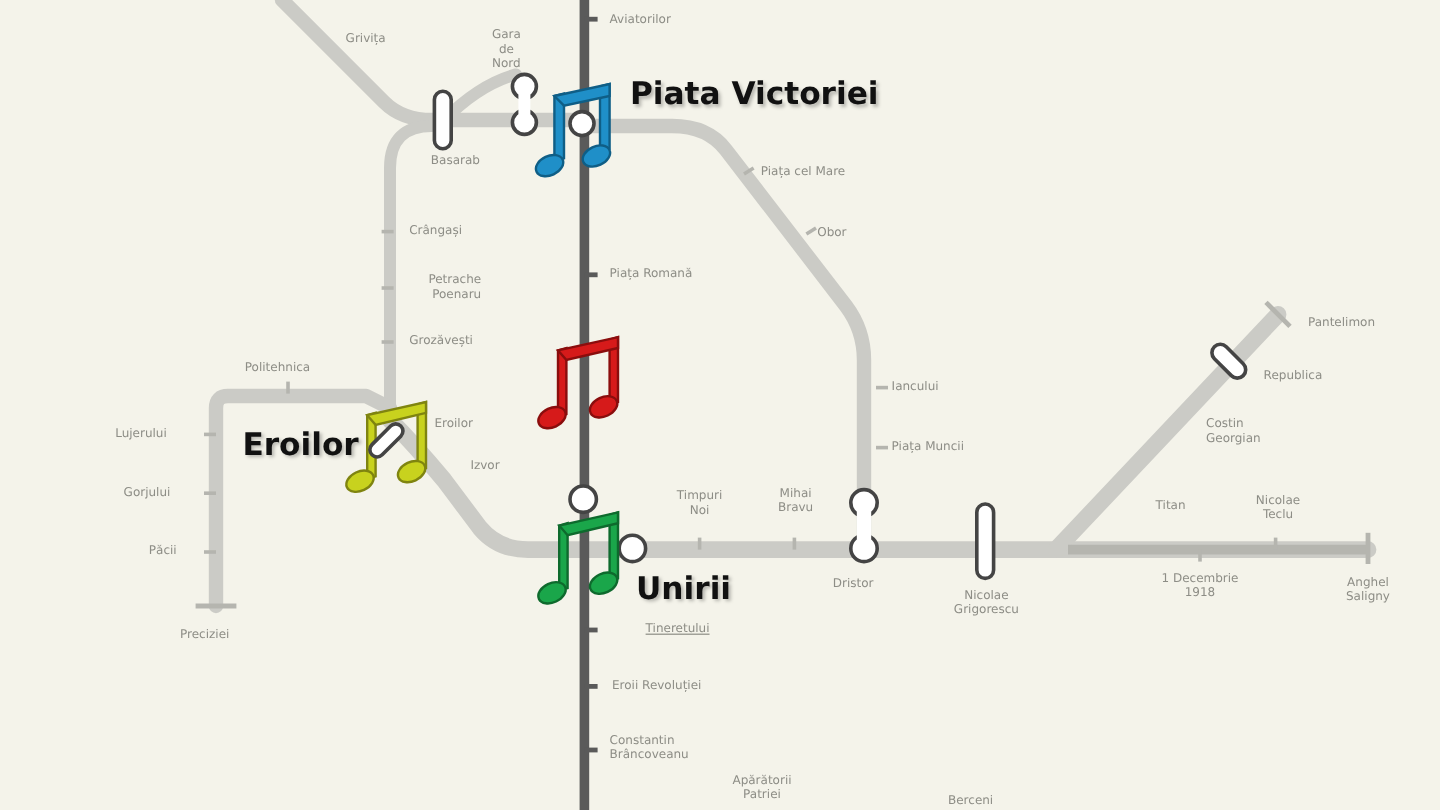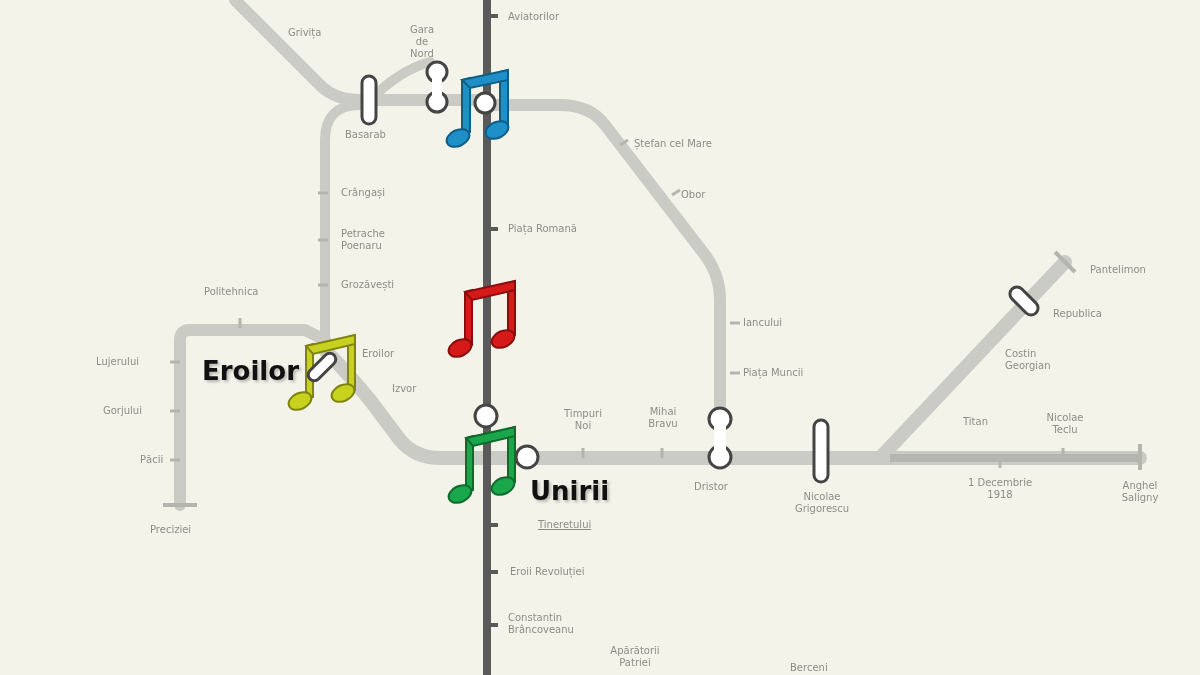--- a/index.html
+++ b/index.html
@@ -108,38 +108,39 @@
     <g stroke="#0e6a2d" stroke-width="2" fill="#1aa64a">
       <polygon points="466,438 473,436 473,490 466,492"></polygon>
       <polygon points="508,429 515,427 515,482 508,484"></polygon>
       <polygon points="466,438 515,427 515,436 473,446"></polygon>
       <ellipse cx="460" cy="494" rx="12" ry="8" transform="rotate(-25 460 494)"></ellipse>
       <ellipse cx="503" cy="486" rx="12" ry="8" transform="rotate(-25 503 486)"></ellipse>
     </g>
   </svg>
 
   
+  <div class="big" style="left:525px;top:64px;">Piata Victoriei</div>
   <div class="big" style="left:202px;top:356px;">Eroilor</div>
   <div class="big" style="left:530px;top:476px;">Unirii</div>
 
   
   <div class="lbl left" style="left:288px;top:27px;">Grivița</div>
   <div class="lbl" style="left:405px;top:24px;width:34px;white-space:normal;">Gara de Nord</div>
-  <div class="lbl" style="left:345px;top:129px;">Basarab</div>
+  <div class="lbl" style="left:359px;top:129px;">Basarab</div>
   <div class="lbl left" style="left:508px;top:11px;">Aviatorilor</div>
-  <div class="lbl left" style="left:634px;top:138px;">Ștefan cel Mare</div>
+  <div class="lbl left" style="left:634px;top:138px;">Piața cel Mare</div>
   <div class="lbl left" style="left:681px;top:189px;">Obor</div>
   <div class="lbl left" style="left:508px;top:223px;">Piața Romană</div>
   <div class="lbl left" style="left:341px;top:187px;">Crângași</div>
-  <div class="lbl left" style="left:341px;top:228px;width:60px;white-space:normal;">Petrache Poenaru</div>
+  <div class="lbl left" style="left:341px;top:228px;width:60px;white-space:normal;text-align:right;">Petrache Poenaru</div>
   <div class="lbl left" style="left:341px;top:279px;">Grozăvești</div>
-  <div class="lbl" style="left:204px;top:286px;">Politehnica</div>
+  <div class="lbl" style="left:204px;top:301px;">Politehnica</div>
   <div class="lbl right" style="left:96px;top:356px;">Lujerului</div>
   <div class="lbl right" style="left:103px;top:405px;">Gorjului</div>
-  <div class="lbl right" style="left:124px;top:454px;margin-left:16px;">Păcii</div>
+  <div class="lbl right" style="left:124px;top:454px;">Păcii</div>
   <div class="lbl" style="left:150px;top:524px;">Preciziei</div>
   <div class="lbl left" style="left:362px;top:348px;">Eroilor</div>
   <div class="lbl left" style="left:392px;top:383px;">Izvor</div>
   <div class="lbl left" style="left:743px;top:317px;">Iancului</div>
   <div class="lbl left" style="left:743px;top:367px;">Piața Muncii</div>
   <div class="lbl" style="left:558px;top:408px;width:50px;white-space:normal;">Timpuri Noi</div>
   <div class="lbl" style="left:638px;top:406px;width:50px;white-space:normal;">Mihai Bravu</div>
   <div class="lbl" style="left:694px;top:481px;">Dristor</div>
   <div class="lbl" style="left:780px;top:491px;width:84px;white-space:normal;">Nicolae Grigorescu</div>
   <div class="lbl left" style="left:1090px;top:264px;">Pantelimon</div>

